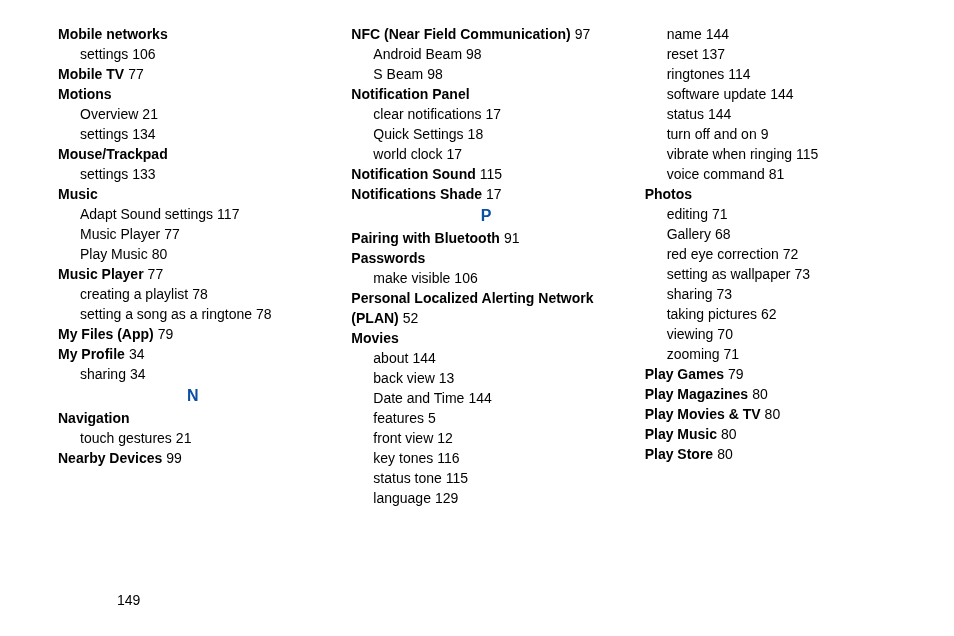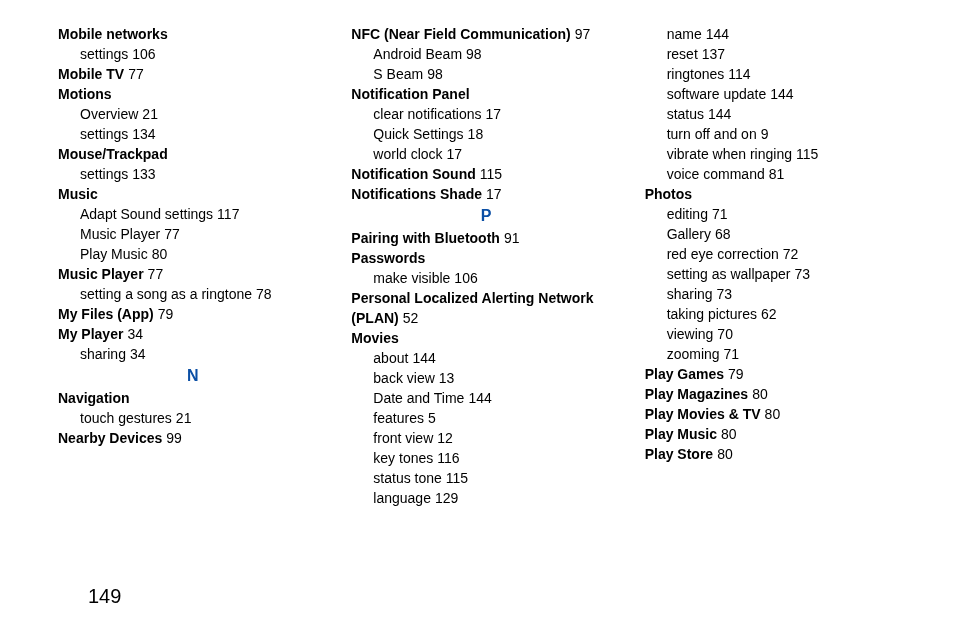--- a/index.html
+++ b/index.html
@@ -46,22 +46,22 @@
   .letter-head {
     color: #0b4fa5;
     font-weight: bold;
     font-size: 16px;
     text-align: center;
     margin: 2px 0 2px 0;
   }
   .page-number {
     position: absolute;
     bottom: 28px;
-    left: 88px;
-    font-size: 20px;
+    left: 117px;
+    font-size: 14px;
   }
 </style>
 </head>
 <body>
 
 <div class="page">
   <div class="columns">
     <div class="col">
         <div class="entry bold-title"><span class="term">Mobile networks</span></div>
         <div class="entry sub"><span class="term">settings</span><span class="pg-sep"> </span><span class="pg">106</span></div>
@@ -69,23 +69,24 @@
         <div class="entry bold-title"><span class="term">Motions</span></div>
         <div class="entry sub"><span class="term">Overview</span><span class="pg-sep"> </span><span class="pg">21</span></div>
         <div class="entry sub"><span class="term">settings</span><span class="pg-sep"> </span><span class="pg">134</span></div>
         <div class="entry bold-title"><span class="term">Mouse/Trackpad</span></div>
         <div class="entry sub"><span class="term">settings</span><span class="pg-sep"> </span><span class="pg">133</span></div>
         <div class="entry bold-title"><span class="term">Music</span></div>
         <div class="entry sub"><span class="term">Adapt Sound settings</span><span class="pg-sep"> </span><span class="pg">117</span></div>
         <div class="entry sub"><span class="term">Music Player</span><span class="pg-sep"> </span><span class="pg">77</span></div>
         <div class="entry sub"><span class="term">Play Music</span><span class="pg-sep"> </span><span class="pg">80</span></div>
         <div class="entry bold-title"><span class="term">Music Player</span><span class="pg-sep"> </span><span class="pg">77</span></div>
+        <div class="entry sub"><span class="term">creating a playlist</span><span class="pg-sep"> </span><span class="pg">78</span></div>
         <div class="entry sub"><span class="term">setting a song as a ringtone</span><span class="pg-sep"> </span><span class="pg">78</span></div>
         <div class="entry bold-title"><span class="term">My Files (App)</span><span class="pg-sep"> </span><span class="pg">79</span></div>
-        <div class="entry bold-title"><span class="term">My Player</span><span class="pg-sep"> </span><span class="pg">34</span></div>
+        <div class="entry bold-title"><span class="term">My Profile</span><span class="pg-sep"> </span><span class="pg">34</span></div>
         <div class="entry sub"><span class="term">sharing</span><span class="pg-sep"> </span><span class="pg">34</span></div>
         <div class="letter-head"><span>N</span></div>
         <div class="entry bold-title"><span class="term">Navigation</span></div>
         <div class="entry sub"><span class="term">touch gestures</span><span class="pg-sep"> </span><span class="pg">21</span></div>
         <div class="entry bold-title"><span class="term">Nearby Devices</span><span class="pg-sep"> </span><span class="pg">99</span></div>
       </div>
     <div class="col">
         <div class="entry bold-title"><span class="term">NFC (Near Field Communication)</span><span class="pg-sep"> </span><span class="pg">97</span></div>
         <div class="entry sub"><span class="term">Android Beam</span><span class="pg-sep"> </span><span class="pg">98</span></div>
         <div class="entry sub"><span class="term">S Beam</span><span class="pg-sep"> </span><span class="pg">98</span></div>

